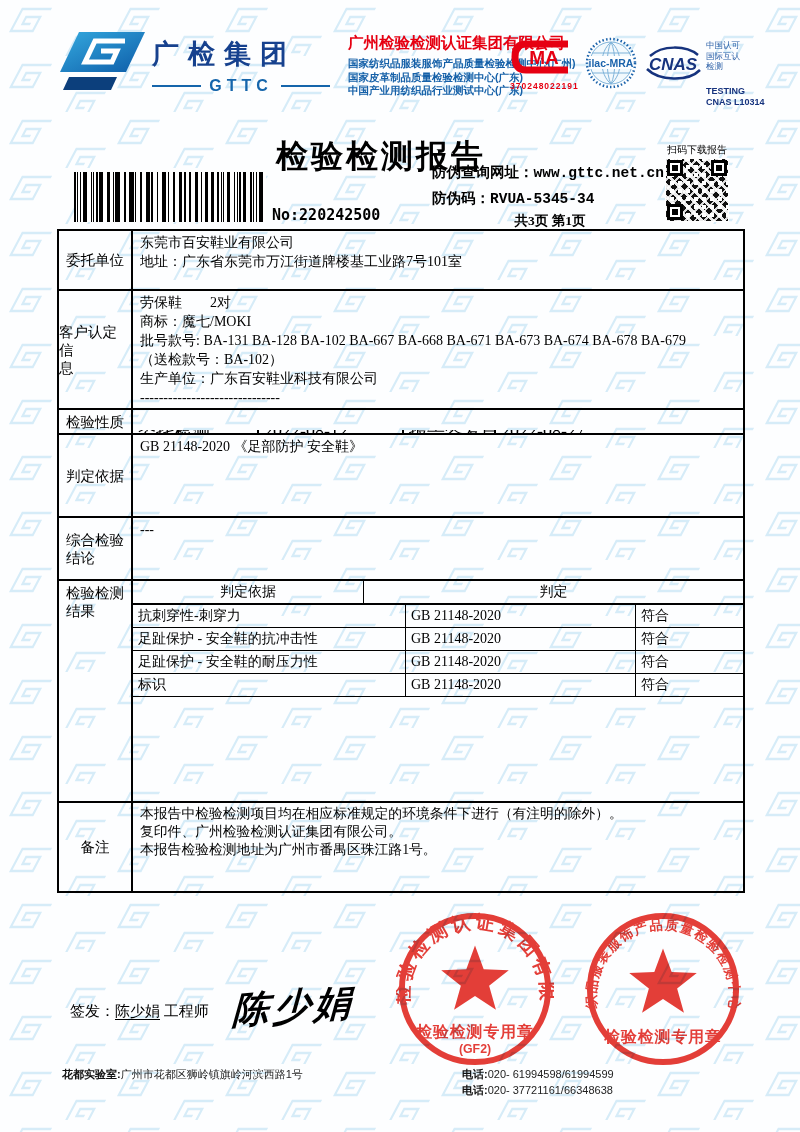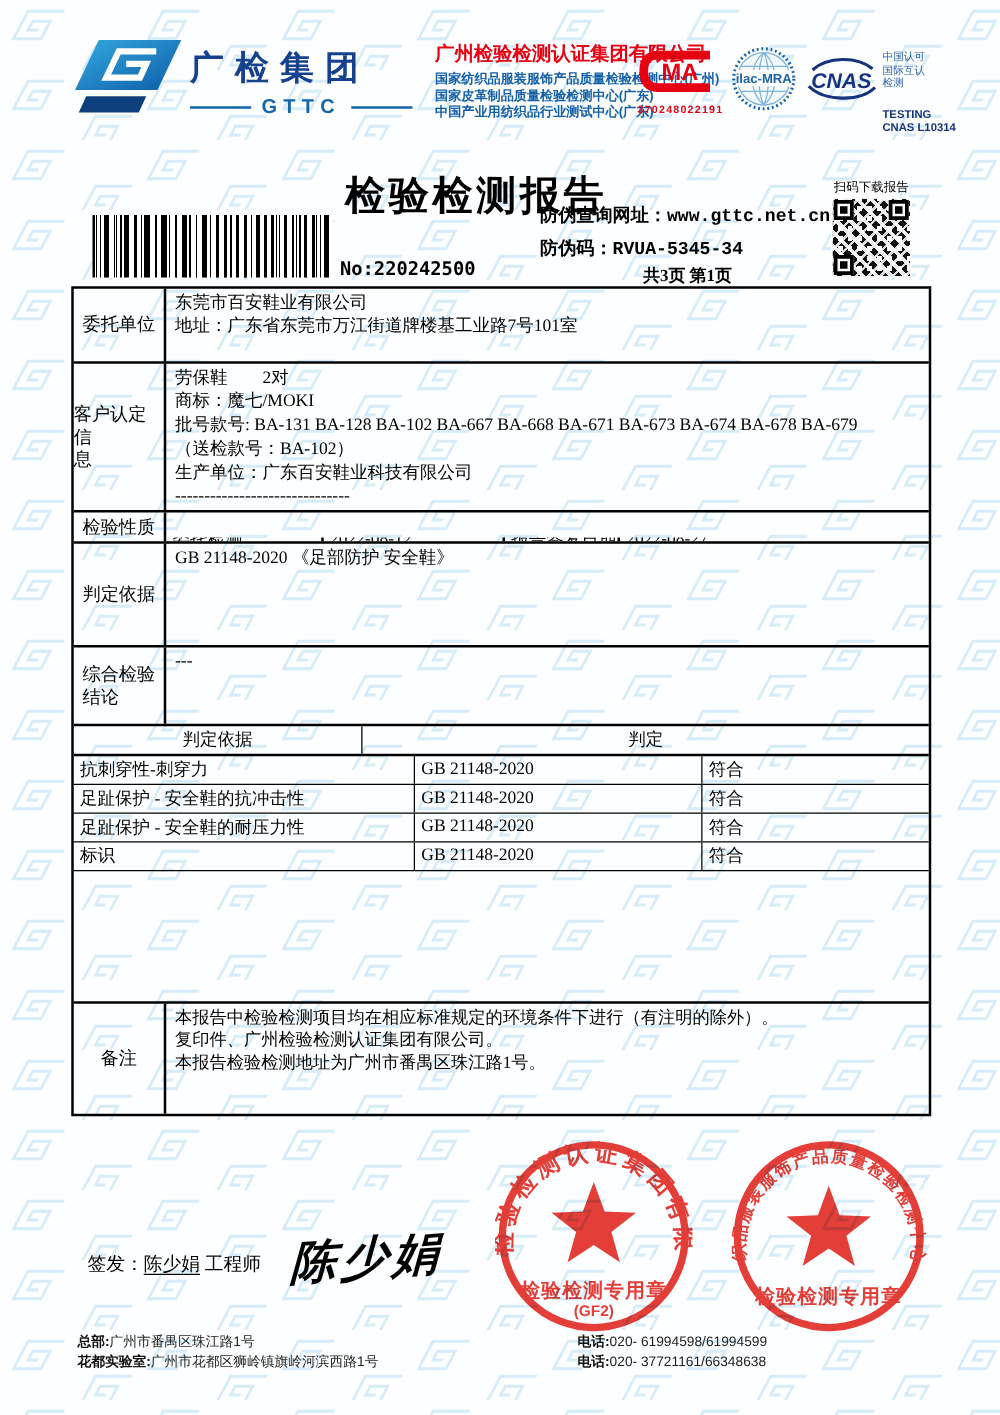--- a/index.html
+++ b/index.html
@@ -61,21 +61,21 @@
     justify-content:center; text-align:left; font-size:14.5px; white-space:pre-line;
     line-height:18px; flex:none; }
   .tcontent { flex:1; padding:2px 7px; font-size:14px; line-height:19px; white-space:pre-wrap; }
   .r-client   { height:58px; }
   .r-info     { height:119px; }
   .r-nature   { height:25px; }
   .r-basis    { height:83px; }
   .r-concl    { height:63px; }
   .r-results  { height:222px; }
   .r-remarks  { height:90px; }
-  .r-nature .ncell { font-size:14px; display:flex; align-items:center; padding:0 5px;
+  .r-nature .ncell { font-size:18px; display:flex; align-items:center; padding:0 5px;
     white-space:nowrap; overflow:hidden;margin-top:20px; }
   .ncell + .ncell { border-left:2px solid #000; }
   .r-results .tlabel { align-items:flex-start; padding-top:3px; }
   .results-wrap { flex:1; display:flex; flex-direction:column; }
   .res-row { display:flex; height:23px; border-bottom:1.5px solid #000; }
   .res-row.head { height:24px; font-size:14.5px; border-bottom:2px solid #000; }
   .res-c { display:flex; align-items:center; padding:0 5px; font-size:14px; }
   .res-c + .res-c { border-left:1.5px solid #000; }
   .res-row.head .res-c { justify-content:center; }
   .c1 { width:272px; flex:none; } .c2 { width:230px; flex:none; } .c3 { flex:1; }
@@ -214,20 +214,22 @@
       <div class="tcontent">GB 21148-2020 《足部防护 安全鞋》</div>
     </div>
 
     <div class="trow r-concl">
       <div class="tlabel">综合检验
 结论</div>
       <div class="tcontent">---</div>
     </div>
 
     <div class="trow r-results">
+      <div class="tlabel">检验检测
+结果</div>
       <div class="results-wrap">
         <div class="res-row head">
           <div class="res-c c2">判定依据</div>
           <div class="res-c c3">判定</div>
         </div>
         <div class="res-row">
           <div class="res-c c1">抗刺穿性-刺穿力</div>
           <div class="res-c c2">GB 21148-2020</div>
           <div class="res-c c3">符合</div>
         </div>
@@ -279,23 +281,20 @@
   </svg>
 
   <div class="abs signoff" style="left:70px;top:1002px">
     <span>签发：</span><span class="signer-name">陈少娟</span>
     <span>工程师</span>
   </div>
   <div class="abs autograph" style="left:232px;top:982px">陈少娟</div>
 
   <div class="abs" style="left:62px;top:1066px">
     <div class="footer-line">
-      <b>总部:</b><span>广州市番禺区珠江路1号</span>
-    </div>
-    <div class="footer-line">
       <b>花都实验室:</b><span>广州市花都区狮岭镇旗岭河滨西路1号</span>
     </div>
   </div>
   <div class="abs" style="left:462px;top:1066px">
     <div class="footer-line">
       <b>电话:</b><span>020- 61994598/61994599</span>
     </div>
     <div class="footer-line">
       <b>电话:</b><span>020- 37721161/66348638</span>
     </div>

